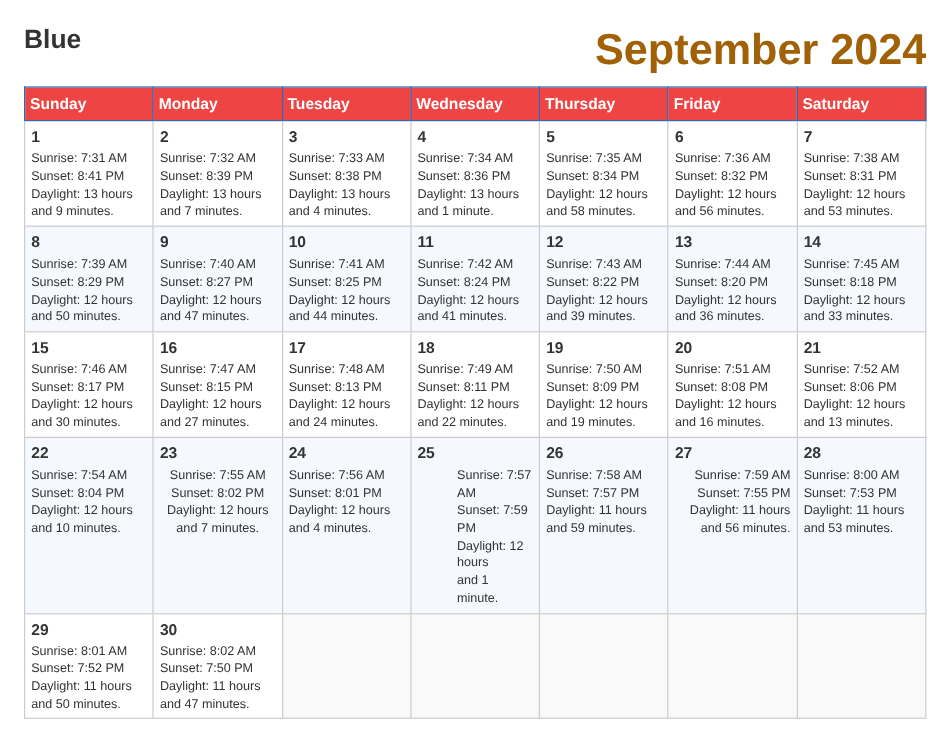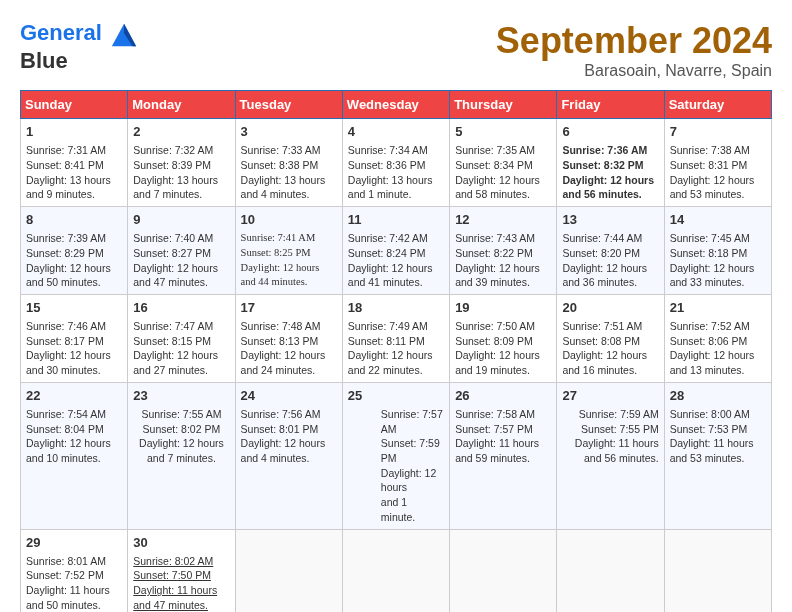--- a/index.html
+++ b/index.html
@@ -86,33 +86,25 @@
     td.empty {
       background: #f9f9f9;
     }
   </style>
 </head>
 <body>
 
 <div class="header">
   <div class="logo">
     <div>
-      <div class="logo-text">
-        <span>General</span>
-        <svg class="logo-icon" viewBox="0 0 30 30" style="display:inline-block;vertical-align:middle;">
-          <polygon points="2,28 15,4 28,28" fill="#1a73e8"></polygon>
-          <polygon points="15,14 24,28 28,28 15,4" fill="#0d47a1"></polygon>
-        </svg>
-      </div>
       <div class="logo-text" style="font-size:22px;">Blue</div>
     </div>
   </div>
   <div class="title-block">
     <div class="month-title">September 2024</div>
-    <div class="location-title">Barasoain, Navarre, Spain</div>
   </div>
 </div>
 
 <table class="calendar">
   <thead>
     <tr>
     <th>Sunday</th>
         <th>Monday</th>
         <th>Tuesday</th>
         <th>Wednesday</th>
@@ -153,21 +145,21 @@
         </td>
         <td>
           <span class="day-number">5</span>
           <div class="day-info" style="white-space: pre-line;">Sunrise: 7:35 AM
 Sunset: 8:34 PM
 Daylight: 12 hours
 and 58 minutes.</div>
         </td>
         <td>
           <span class="day-number">6</span>
-          <div class="day-info" style="white-space: pre-line; font-weight: bold;">Sunrise: 7:36 AM
+          <div class="day-info" style="white-space: pre-line;">Sunrise: 7:36 AM
 Sunset: 8:32 PM
 Daylight: 12 hours
 and 56 minutes.</div>
         </td>
         <td>
           <span class="day-number">7</span>
           <div class="day-info" style="white-space: pre-line;">Sunrise: 7:38 AM
 Sunset: 8:31 PM
 Daylight: 12 hours
 and 53 minutes.</div>
@@ -183,21 +175,21 @@
         </td>
         <td>
           <span class="day-number">9</span>
           <div class="day-info" style="white-space: pre-line;">Sunrise: 7:40 AM
 Sunset: 8:27 PM
 Daylight: 12 hours
 and 47 minutes.</div>
         </td>
         <td>
           <span class="day-number">10</span>
-          <div class="day-info" style="white-space: pre-line; font-family: Liberation Serif, serif;">Sunrise: 7:41 AM
+          <div class="day-info" style="white-space: pre-line;">Sunrise: 7:41 AM
 Sunset: 8:25 PM
 Daylight: 12 hours
 and 44 minutes.</div>
         </td>
         <td>
           <span class="day-number">11</span>
           <div class="day-info" style="white-space: pre-line;">Sunrise: 7:42 AM
 Sunset: 8:24 PM
 Daylight: 12 hours
 and 41 minutes.</div>
@@ -329,21 +321,21 @@
       <tr>
         <td>
           <span class="day-number">29</span>
           <div class="day-info" style="white-space: pre-line;">Sunrise: 8:01 AM
 Sunset: 7:52 PM
 Daylight: 11 hours
 and 50 minutes.</div>
         </td>
         <td>
           <span class="day-number">30</span>
-          <div class="day-info" style="white-space: pre-line; text-decoration: underline;">Sunrise: 8:02 AM
+          <div class="day-info" style="white-space: pre-line;">Sunrise: 8:02 AM
 Sunset: 7:50 PM
 Daylight: 11 hours
 and 47 minutes.</div>
         </td>
         <td class="empty"></td>
         <td class="empty"></td>
         <td class="empty"></td>
         <td class="empty"></td>
         <td class="empty"></td>
       </tr>

